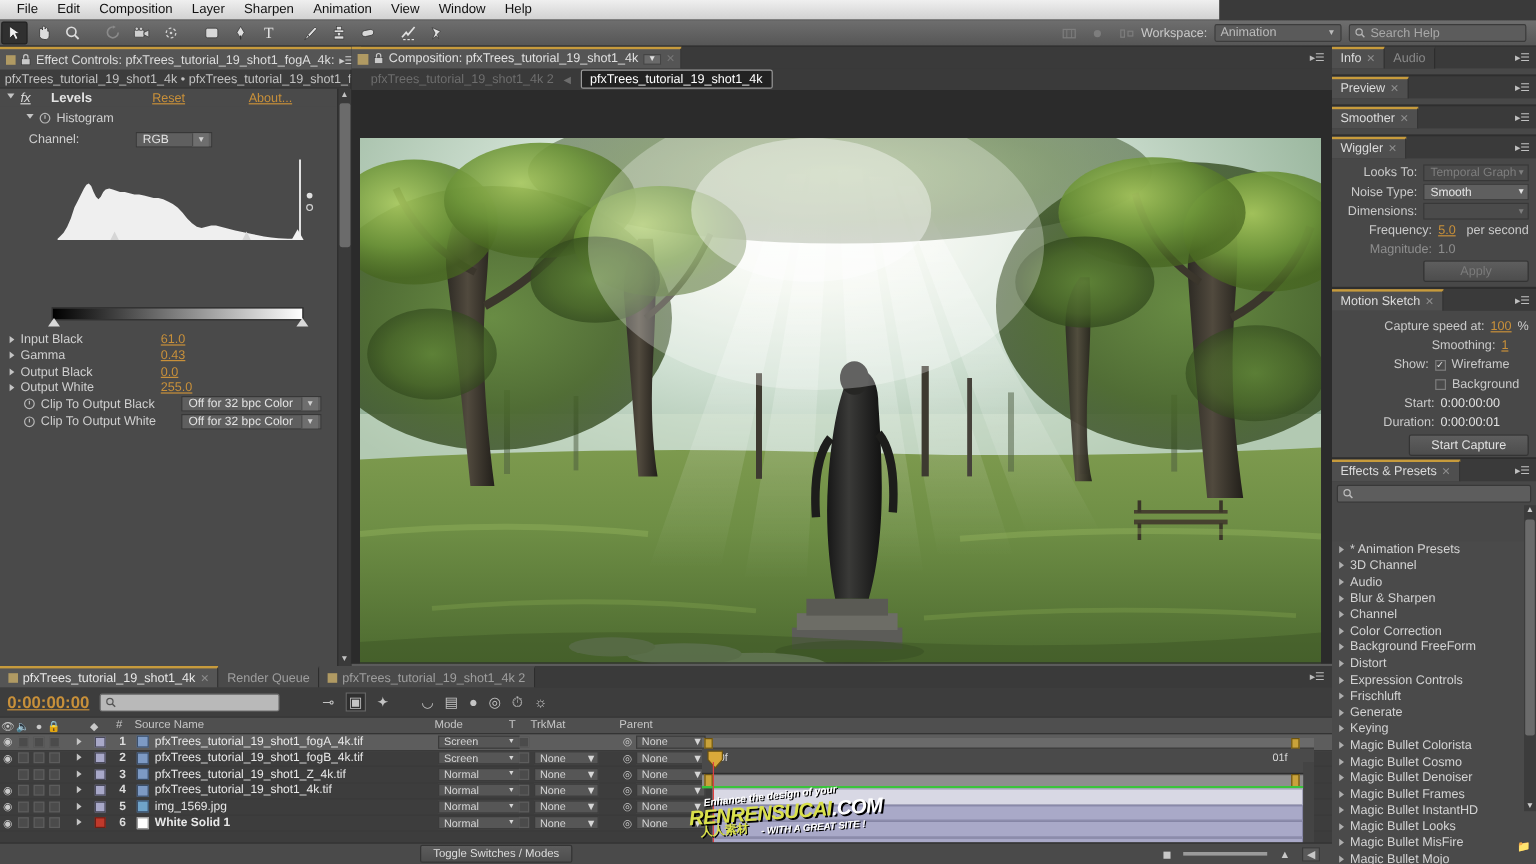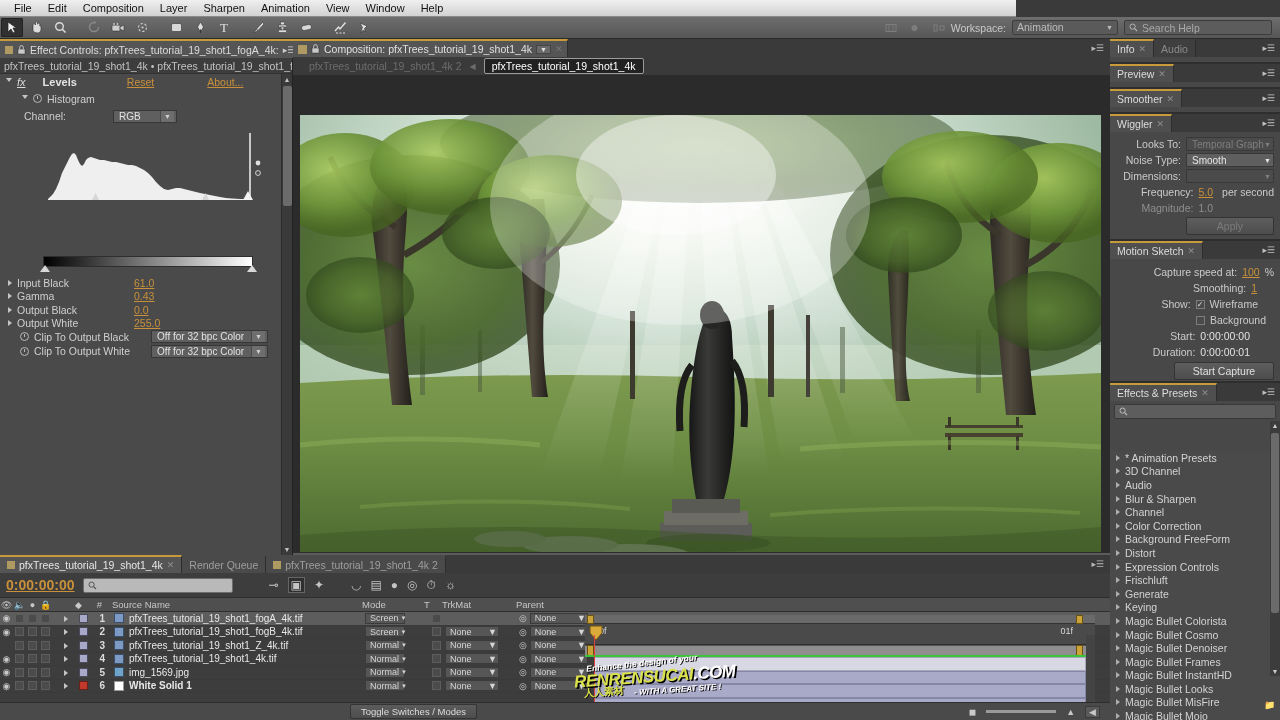--- a/index.html
+++ b/index.html
@@ -244,21 +244,21 @@
   .col-num { width: 20px; text-align: right; padding-right: 5px; color: #dcdcdc;
     font-weight: bold; }
   .col-name { flex: 1; display: flex; align-items: center; gap: 5px;
     color: #e8e8e8; padding-left: 4px; text-align: center; }
   .src-icon { width: 10px; height: 10px; background: #7d9ac4; border: 1px solid #3b4f6b; }
   .src-icon.jpg { background: #6fa3c9; }
   .src-icon.solid { background: #fff; border-color: #999; }
   .swatch { width: 9px; height: 9px; background: #a8a8c8; border: 1px solid #4a4a5c;
     margin: 0 auto; }
   .swatch.red { background: #c0392b; border-color: #6b1f16; }
-  .mode-dd { width: 40px; height: 11px; background: #565656; border: 1px solid #3b3b3b;
+  .mode-dd { width: 68px; height: 11px; background: #565656; border: 1px solid #3b3b3b;
     display: flex; align-items: center; justify-content: space-between; padding: 0 1px 0 4px;
     color: #d6d6d6; font-size: 9px; }
   .mode-dd .ar { font-size: 6px; padding: 0 2px; }
   .trk-dd { width: 54px; height: 11px; background: #565656; border: 1px solid #3b3b3b;
     display: flex; align-items: center; justify-content: space-between; padding: 0 1px 0 4px;
     color: #d6d6d6; font-size: 9px; }
   .par-dd { width: 58px; height: 11px; background: #565656; border: 1px solid #3b3b3b;
     display: flex; align-items: center; justify-content: space-between; padding: 0 1px 0 4px;
     color: #d6d6d6; font-size: 9px; }
   .tl-track-area { position: absolute; left: 585px; top: 0; width: 510px; height: 100%; }

